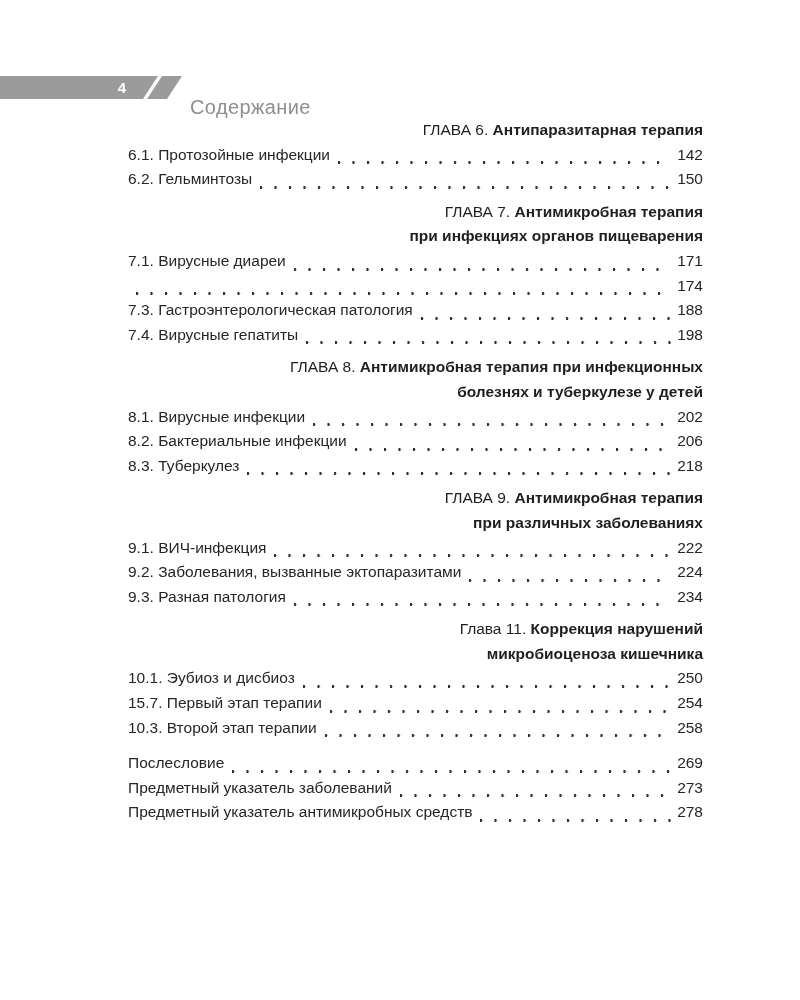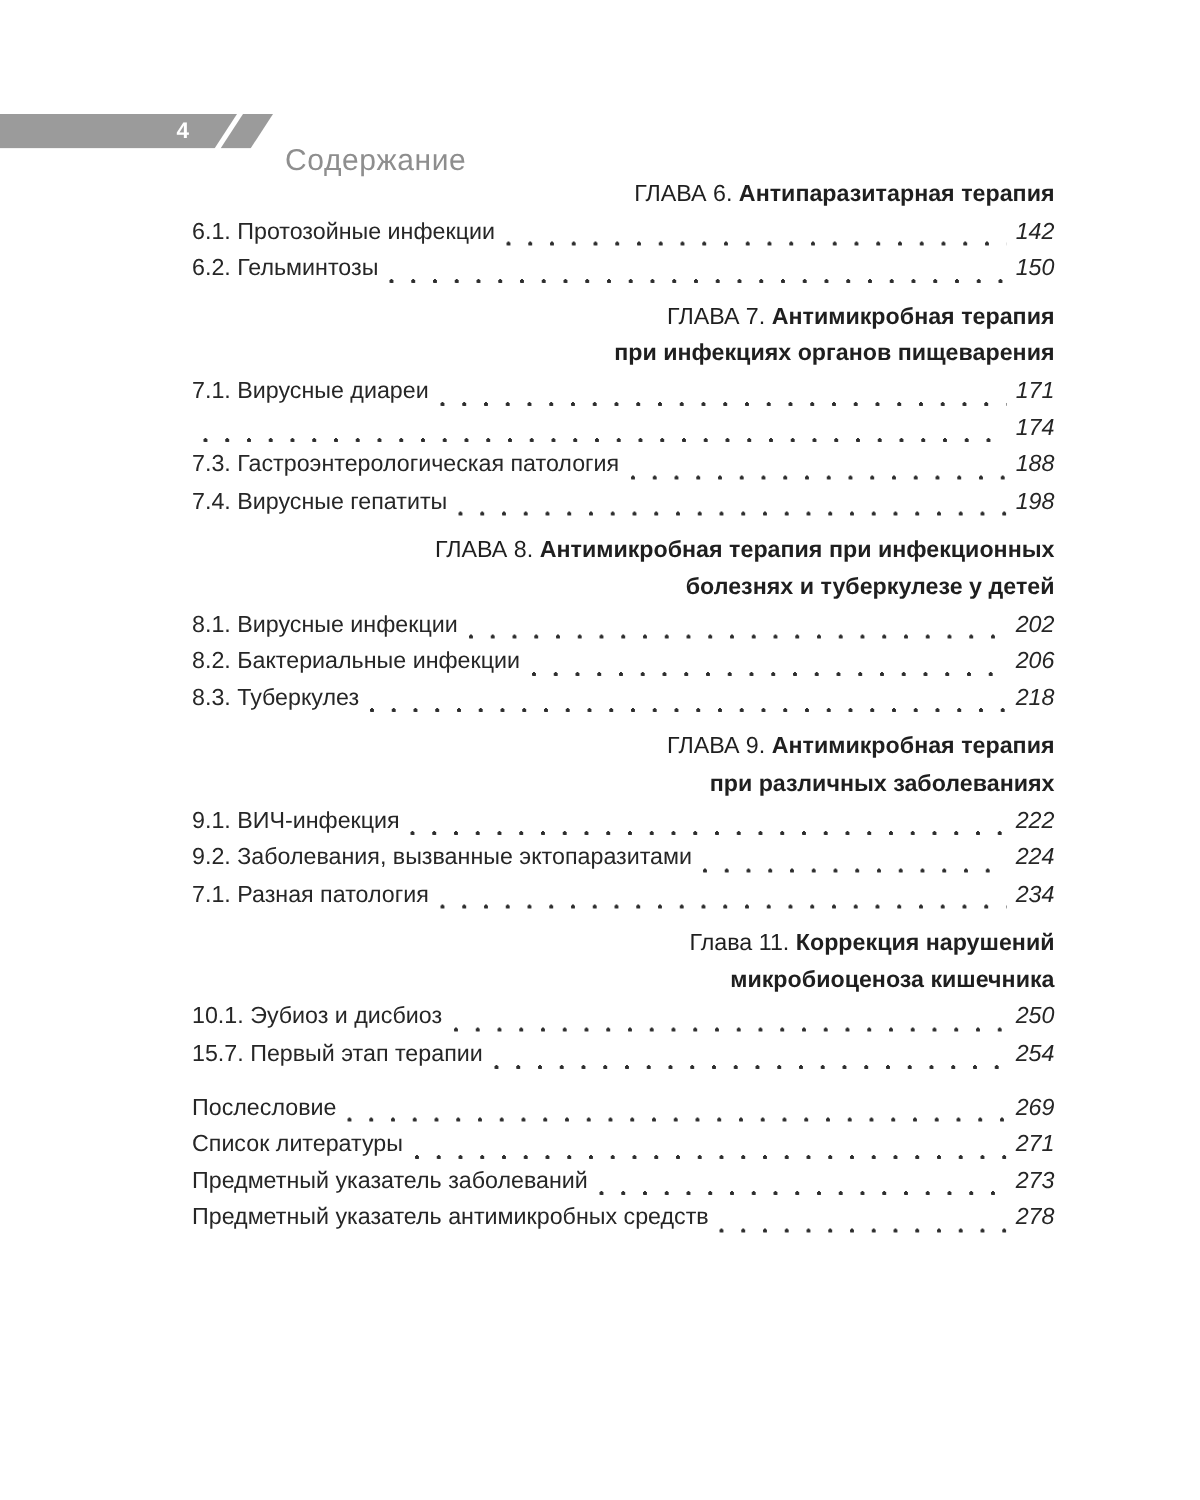--- a/index.html
+++ b/index.html
@@ -53,21 +53,21 @@
   }
   .entry-label { flex: 0 0 auto; }
   .dot-leader {
     flex: 1 1 auto; min-width: 18px;
     align-self: flex-end;
     height: 14px; margin: 0 6px 0 7px;
     background-image: radial-gradient(circle at 2px 9.5px, #2e2e2e 1.25px, rgba(0,0,0,0) 1.5px);
     background-size: 14.5px 14px;
     background-repeat: repeat-x;
   }
-  .entry-page { flex: 0 0 auto; font-style: italic; }
+  .entry-page { flex: 0 0 auto; }
   .back-matter { margin-top: 11px; }
 </style>
 </head>
 <body style="background: rgb(255, 255, 255);">
 
 <div class="header-band">
   <div class="num-tab" style="background: rgb(155, 155, 155); color: rgb(255, 255, 255);">
     <span>4</span>
   </div>
   <div class="slash-deco" style="background: rgb(155, 155, 155);"></div>
@@ -134,48 +134,48 @@
         <span class="entry-label">9.1. ВИЧ-инфекция</span>
         <span class="dot-leader"></span>
         <span class="entry-page">222</span>
       </div>
       <div class="toc-row">
         <span class="entry-label">9.2. Заболевания, вызванные эктопаразитами</span>
         <span class="dot-leader"></span>
         <span class="entry-page">224</span>
       </div>
       <div class="toc-row">
-        <span class="entry-label">7.1. Разная патология</span>
+        <span class="entry-label">9.3. Разная патология</span>
         <span class="dot-leader"></span>
         <span class="entry-page">234</span>
       </div>
     </div>
     <div class="toc-section">
       <div class="chapter-heading"><span class="chapter-label">Глава 11. </span><span class="chapter-title">Коррекция нарушений</span><br><span class="chapter-title">микробиоценоза кишечника</span></div>
       <div class="toc-row">
         <span class="entry-label">10.1. Эубиоз и дисбиоз</span>
         <span class="dot-leader"></span>
         <span class="entry-page">250</span>
       </div>
       <div class="toc-row">
         <span class="entry-label">15.7. Первый этап терапии</span>
         <span class="dot-leader"></span>
         <span class="entry-page">254</span>
       </div>
+      <div class="toc-row">
+        <span class="entry-label">10.3. Второй этап терапии</span>
+        <span class="dot-leader"></span>
+        <span class="entry-page">258</span>
+      </div>
     </div>
     <div class="back-matter">
       <div class="toc-row">
         <span class="entry-label">Послесловие</span>
         <span class="dot-leader"></span>
         <span class="entry-page">269</span>
-      </div>
-      <div class="toc-row">
-        <span class="entry-label">Список литературы</span>
-        <span class="dot-leader"></span>
-        <span class="entry-page">271</span>
       </div>
       <div class="toc-row">
         <span class="entry-label">Предметный указатель заболеваний</span>
         <span class="dot-leader"></span>
         <span class="entry-page">273</span>
       </div>
       <div class="toc-row">
         <span class="entry-label">Предметный указатель антимикробных средств</span>
         <span class="dot-leader"></span>
         <span class="entry-page">278</span>

